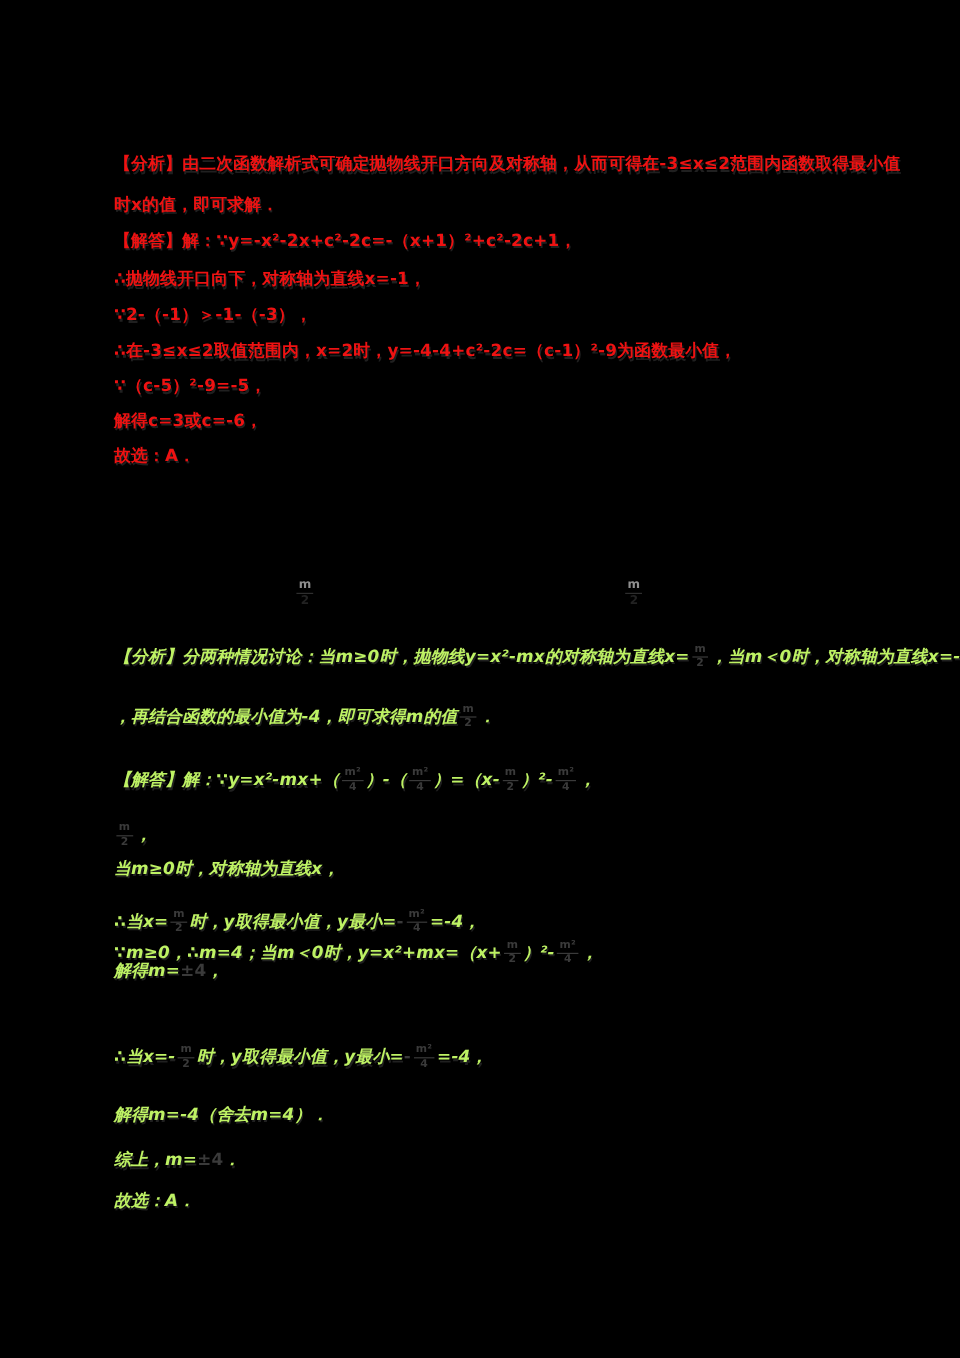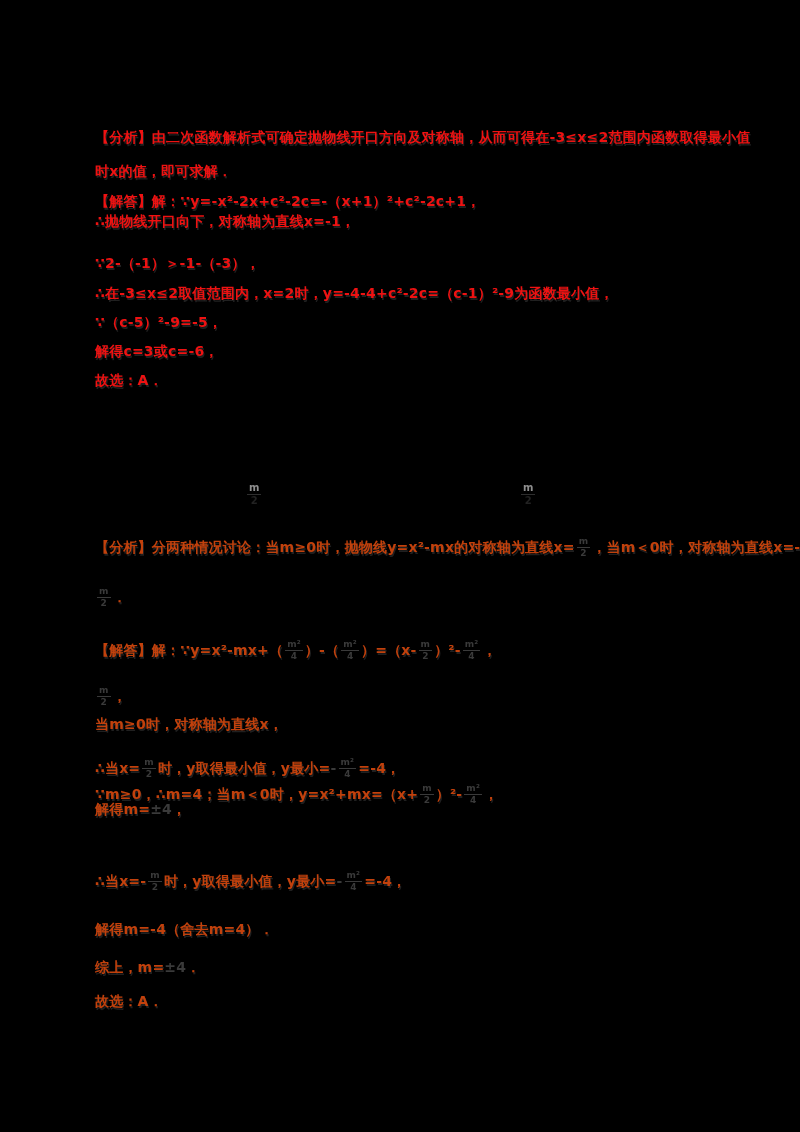--- a/index.html
+++ b/index.html
@@ -4,21 +4,21 @@
 <style>
   html,body{margin:0;padding:0;background:#000;}
   body{width:800px;height:1132px;font-family:"DejaVu Sans",sans-serif;overflow:hidden;}
   .page{position:relative;width:800px;height:1132px;background:#000;}
   .line{
     position:absolute;left:95px;
     color:#ee1212;font-size:14px;font-weight:bold;white-space:nowrap;
     letter-spacing:0.2px;line-height:19px;
     text-shadow:1px 2px 0 rgba(105,105,105,0.30);
   }
-  .seg-red{color:#c2410c;}
+  .seg-red{color:#bef264;font-style:italic;}
   .seg-dark{color:#3a3a3a;text-shadow:none;}
   .frac{
     display:inline-block;vertical-align:middle;text-align:center;
     color:#3a3a3a;font-size:9px;line-height:1;text-shadow:none;margin:0 2px;
     font-weight:bold;
   }
   .frac .num{display:block;border-bottom:1px solid #3a3a3a;padding:0 2px 1px;}
   .frac .den{display:block;padding-top:1px;}
   .float-math{
     position:absolute;display:inline-block;text-align:center;
@@ -28,38 +28,38 @@
   .float-math .den{display:block;color:#222;padding-top:1px;}
 </style>
 </head>
 <body>
 
 <div class="page">
 
   <div class="line" style="top:128px">【分析】由二次函数解析式可确定抛物线开口方向及对称轴，从而可得在-3≤x≤2范围内函数取得最小值</div>
   <div class="line" style="top:162px">时x的值，即可求解．</div>
   <div class="line" style="top:192px">【解答】解：∵y=-x²-2x+c²-2c=-（x+1）²+c²-2c+1，</div>
-  <div class="line" style="top:212px">∴抛物线开口向下，对称轴为直线x=-1，</div>
+  <div class="line" style="top:224px">∴抛物线开口向下，对称轴为直线x=-1，</div>
   <div class="line" style="top:254px">∵2-（-1）＞-1-（-3），</div>
   <div class="line" style="top:284px">∴在-3≤x≤2取值范围内，x=2时，y=-4-4+c²-2c=（c-1）²-9为函数最小值，</div>
   <div class="line" style="top:313px">∵（c-5）²-9=-5，</div>
   <div class="line" style="top:342px">解得c=3或c=-6，</div>
   <div class="line" style="top:371px">故选：A．</div>
 
   <span class="float-math" style="left:247px;top:483px">
     <span class="num">m</span>
     <span class="den">2</span>
   </span>
   <span class="float-math" style="left:521px;top:483px">
     <span class="num">m</span>
     <span class="den">2</span>
   </span>
 
   <div class="line" style="top:537px"><span class="seg-red">【分析】分两种情况讨论：当m≥0时，抛物线y=x²-mx的对称轴为直线x=</span><span class="frac"><span class="num">m</span><span class="den">2</span></span><span class="seg-red">，当m＜0时，对称轴为直线x=-</span></div>
-  <div class="line" style="top:587px"><span class="frac"><span class="num">m</span><span class="den">2</span></span><span class="seg-red">．</span></div>
+  <div class="line" style="top:587px"><span class="seg-red">，再结合函数的最小值为-4，即可求得m的值</span><span class="frac"><span class="num">m</span><span class="den">2</span></span><span class="seg-red">．</span></div>
   <div class="line" style="top:640px"><span class="seg-red">【解答】解：∵y=x²-mx+（</span><span class="frac"><span class="num">m²</span><span class="den">4</span></span><span class="seg-red">）-（</span><span class="frac"><span class="num">m²</span><span class="den">4</span></span><span class="seg-red">）=（x-</span><span class="frac"><span class="num">m</span><span class="den">2</span></span><span class="seg-red">）²-</span><span class="frac"><span class="num">m²</span><span class="den">4</span></span><span class="seg-red">，</span></div>
   <div class="line" style="top:686px"><span class="frac"><span class="num">m</span><span class="den">2</span></span><span class="seg-red">，</span></div>
   <div class="line" style="top:715px"><span class="seg-red">当m≥0时，对称轴为直线x，</span></div>
   <div class="line" style="top:758px"><span class="seg-red">∴当x=</span><span class="frac"><span class="num">m</span><span class="den">2</span></span><span class="seg-red">时，y取得最小值，y最小=</span><span class="seg-dark">-</span><span class="frac"><span class="num">m²</span><span class="den">4</span></span><span class="seg-red">=-4，</span></div>
   <div class="line" style="top:800px"><span class="seg-red">解得m=</span><span class="seg-dark">±4</span><span class="seg-red">，</span></div>
   <div class="line" style="top:784px"><span class="seg-red">∵m≥0，∴m=4；当m＜0时，y=x²+mx=（x+</span><span class="frac"><span class="num">m</span><span class="den">2</span></span><span class="seg-red">）²-</span><span class="frac"><span class="num">m²</span><span class="den">4</span></span><span class="seg-red">，</span></div>
   <div class="line" style="top:871px"><span class="seg-red">∴当x=-</span><span class="frac"><span class="num">m</span><span class="den">2</span></span><span class="seg-red">时，y取得最小值，y最小=</span><span class="seg-dark">-</span><span class="frac"><span class="num">m²</span><span class="den">4</span></span><span class="seg-red">=-4，</span></div>
   <div class="line" style="top:920px"><span class="seg-red">解得m=-4（舍去m=4）．</span></div>
   <div class="line" style="top:958px"><span class="seg-red">综上，m=</span><span class="seg-dark">±4</span><span class="seg-red">．</span></div>
   <div class="line" style="top:992px"><span class="seg-red">故选：A．</span></div>

